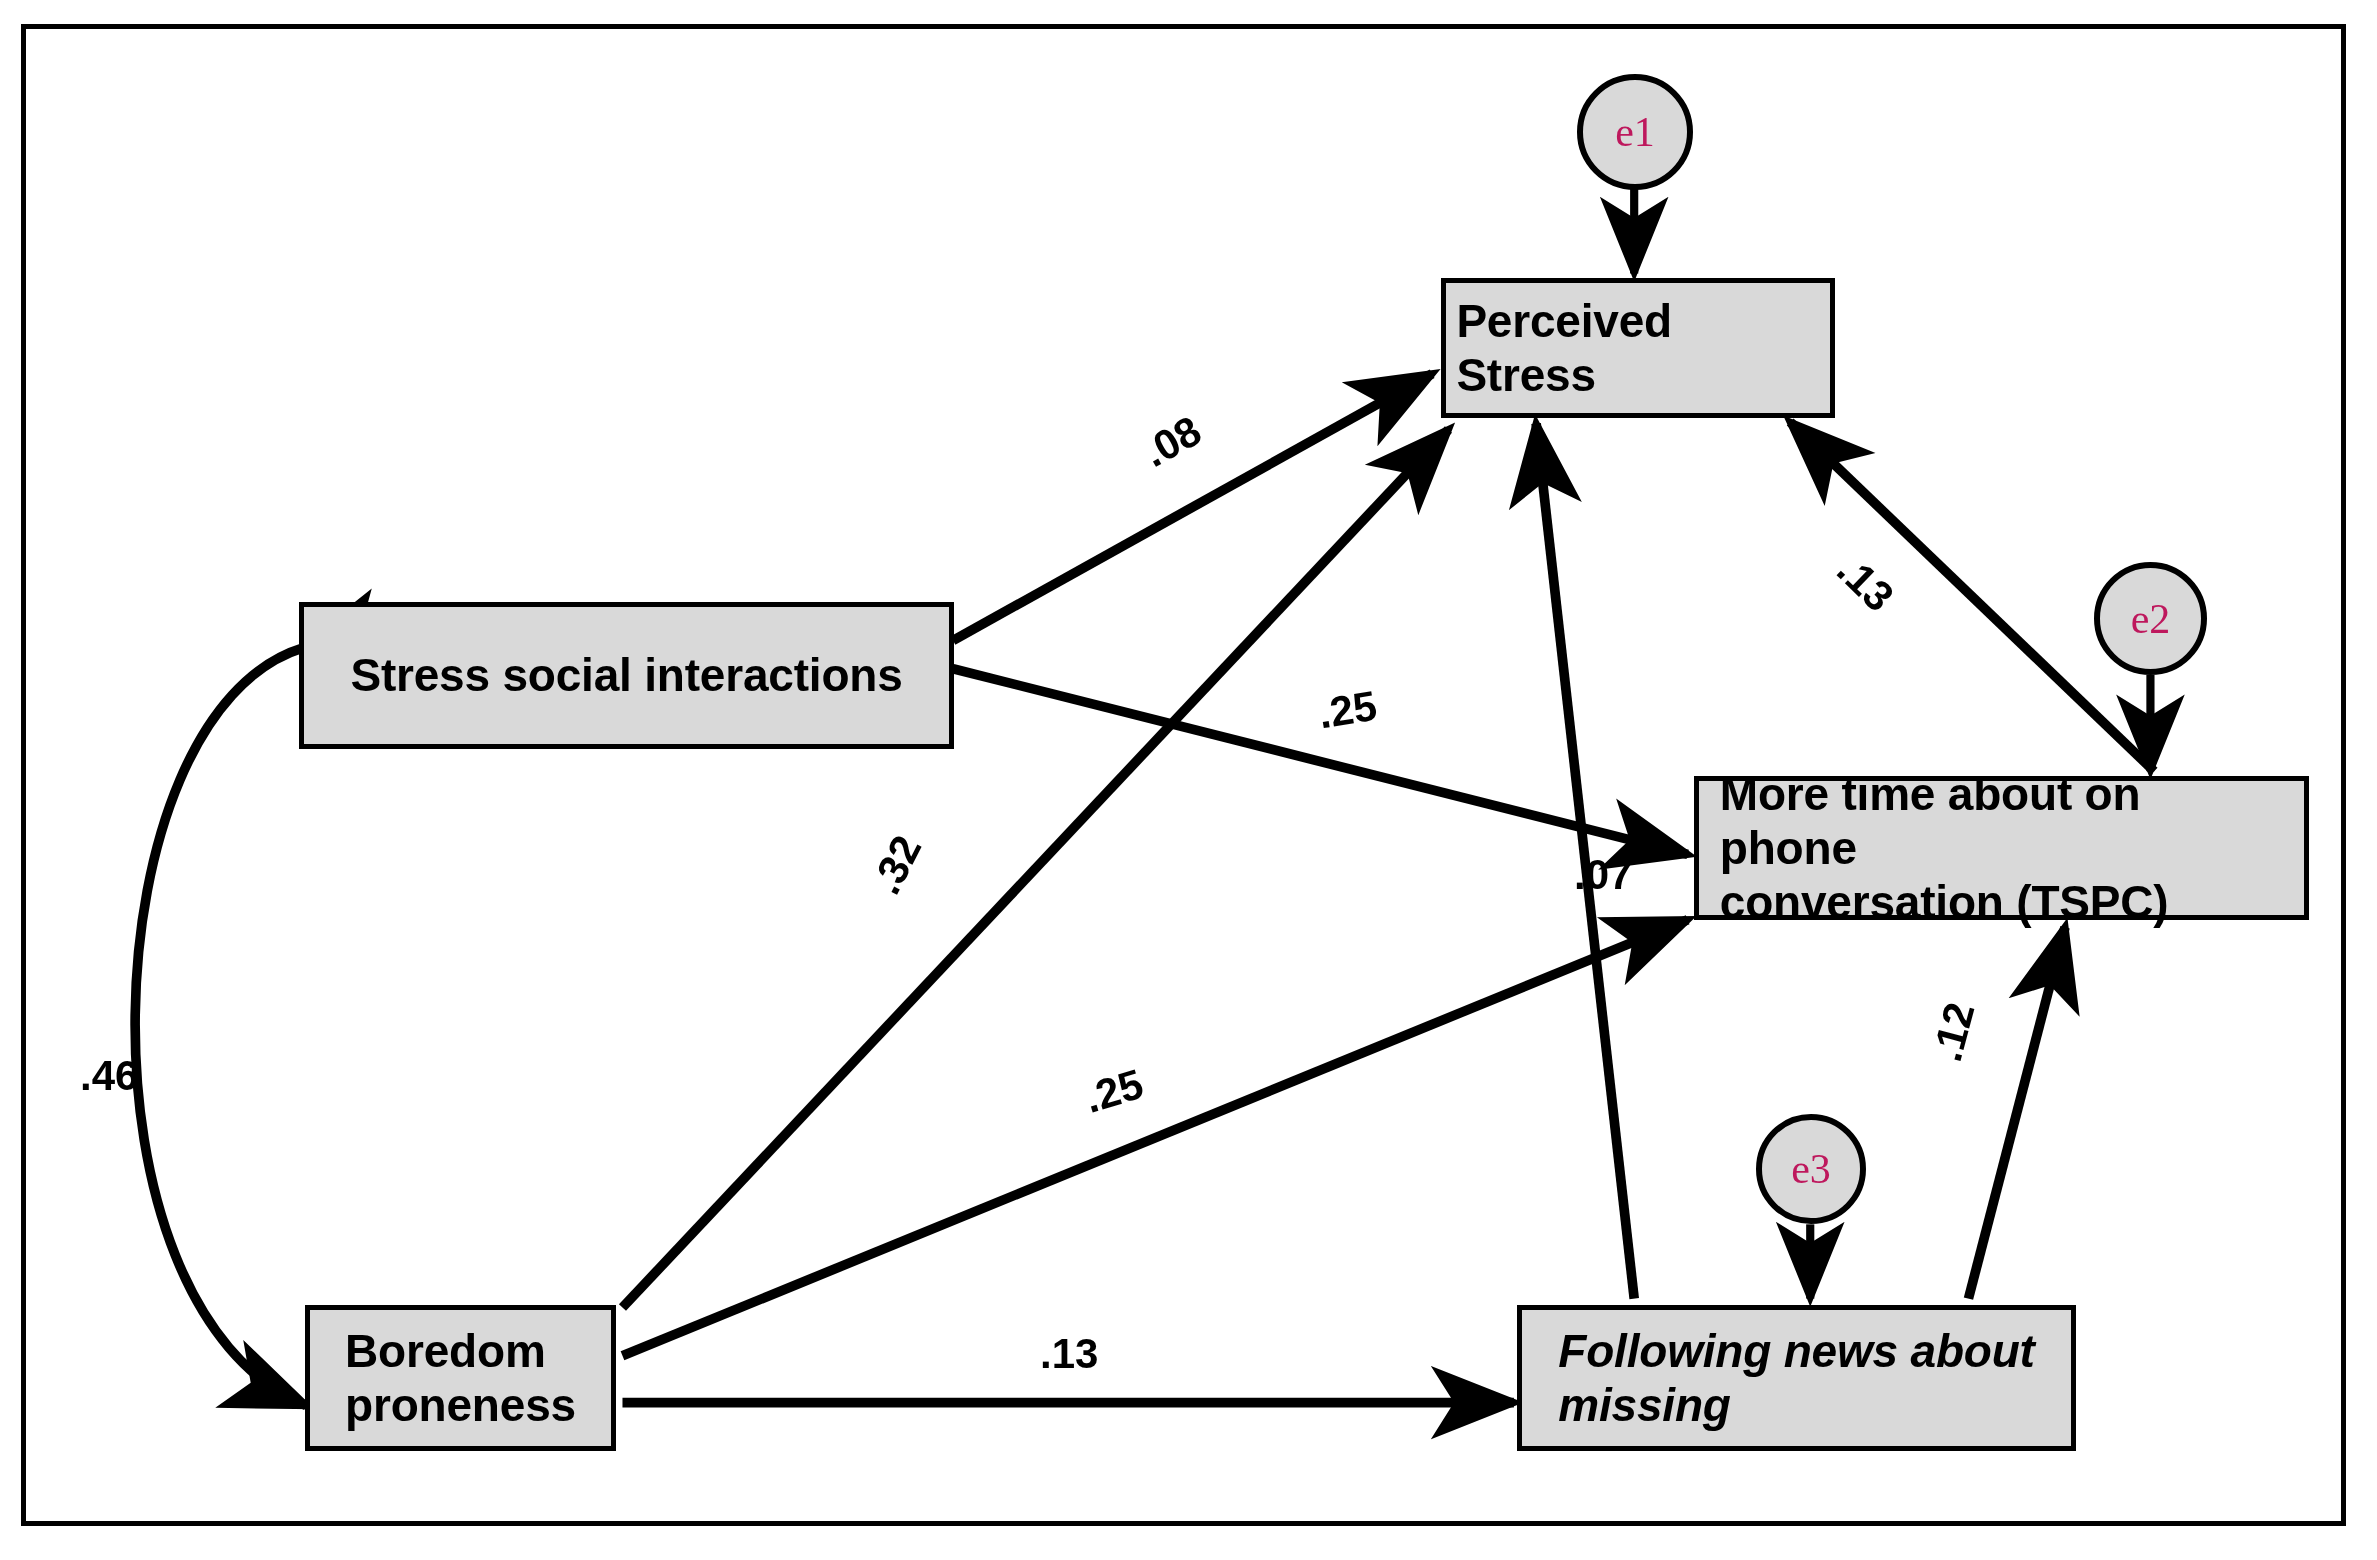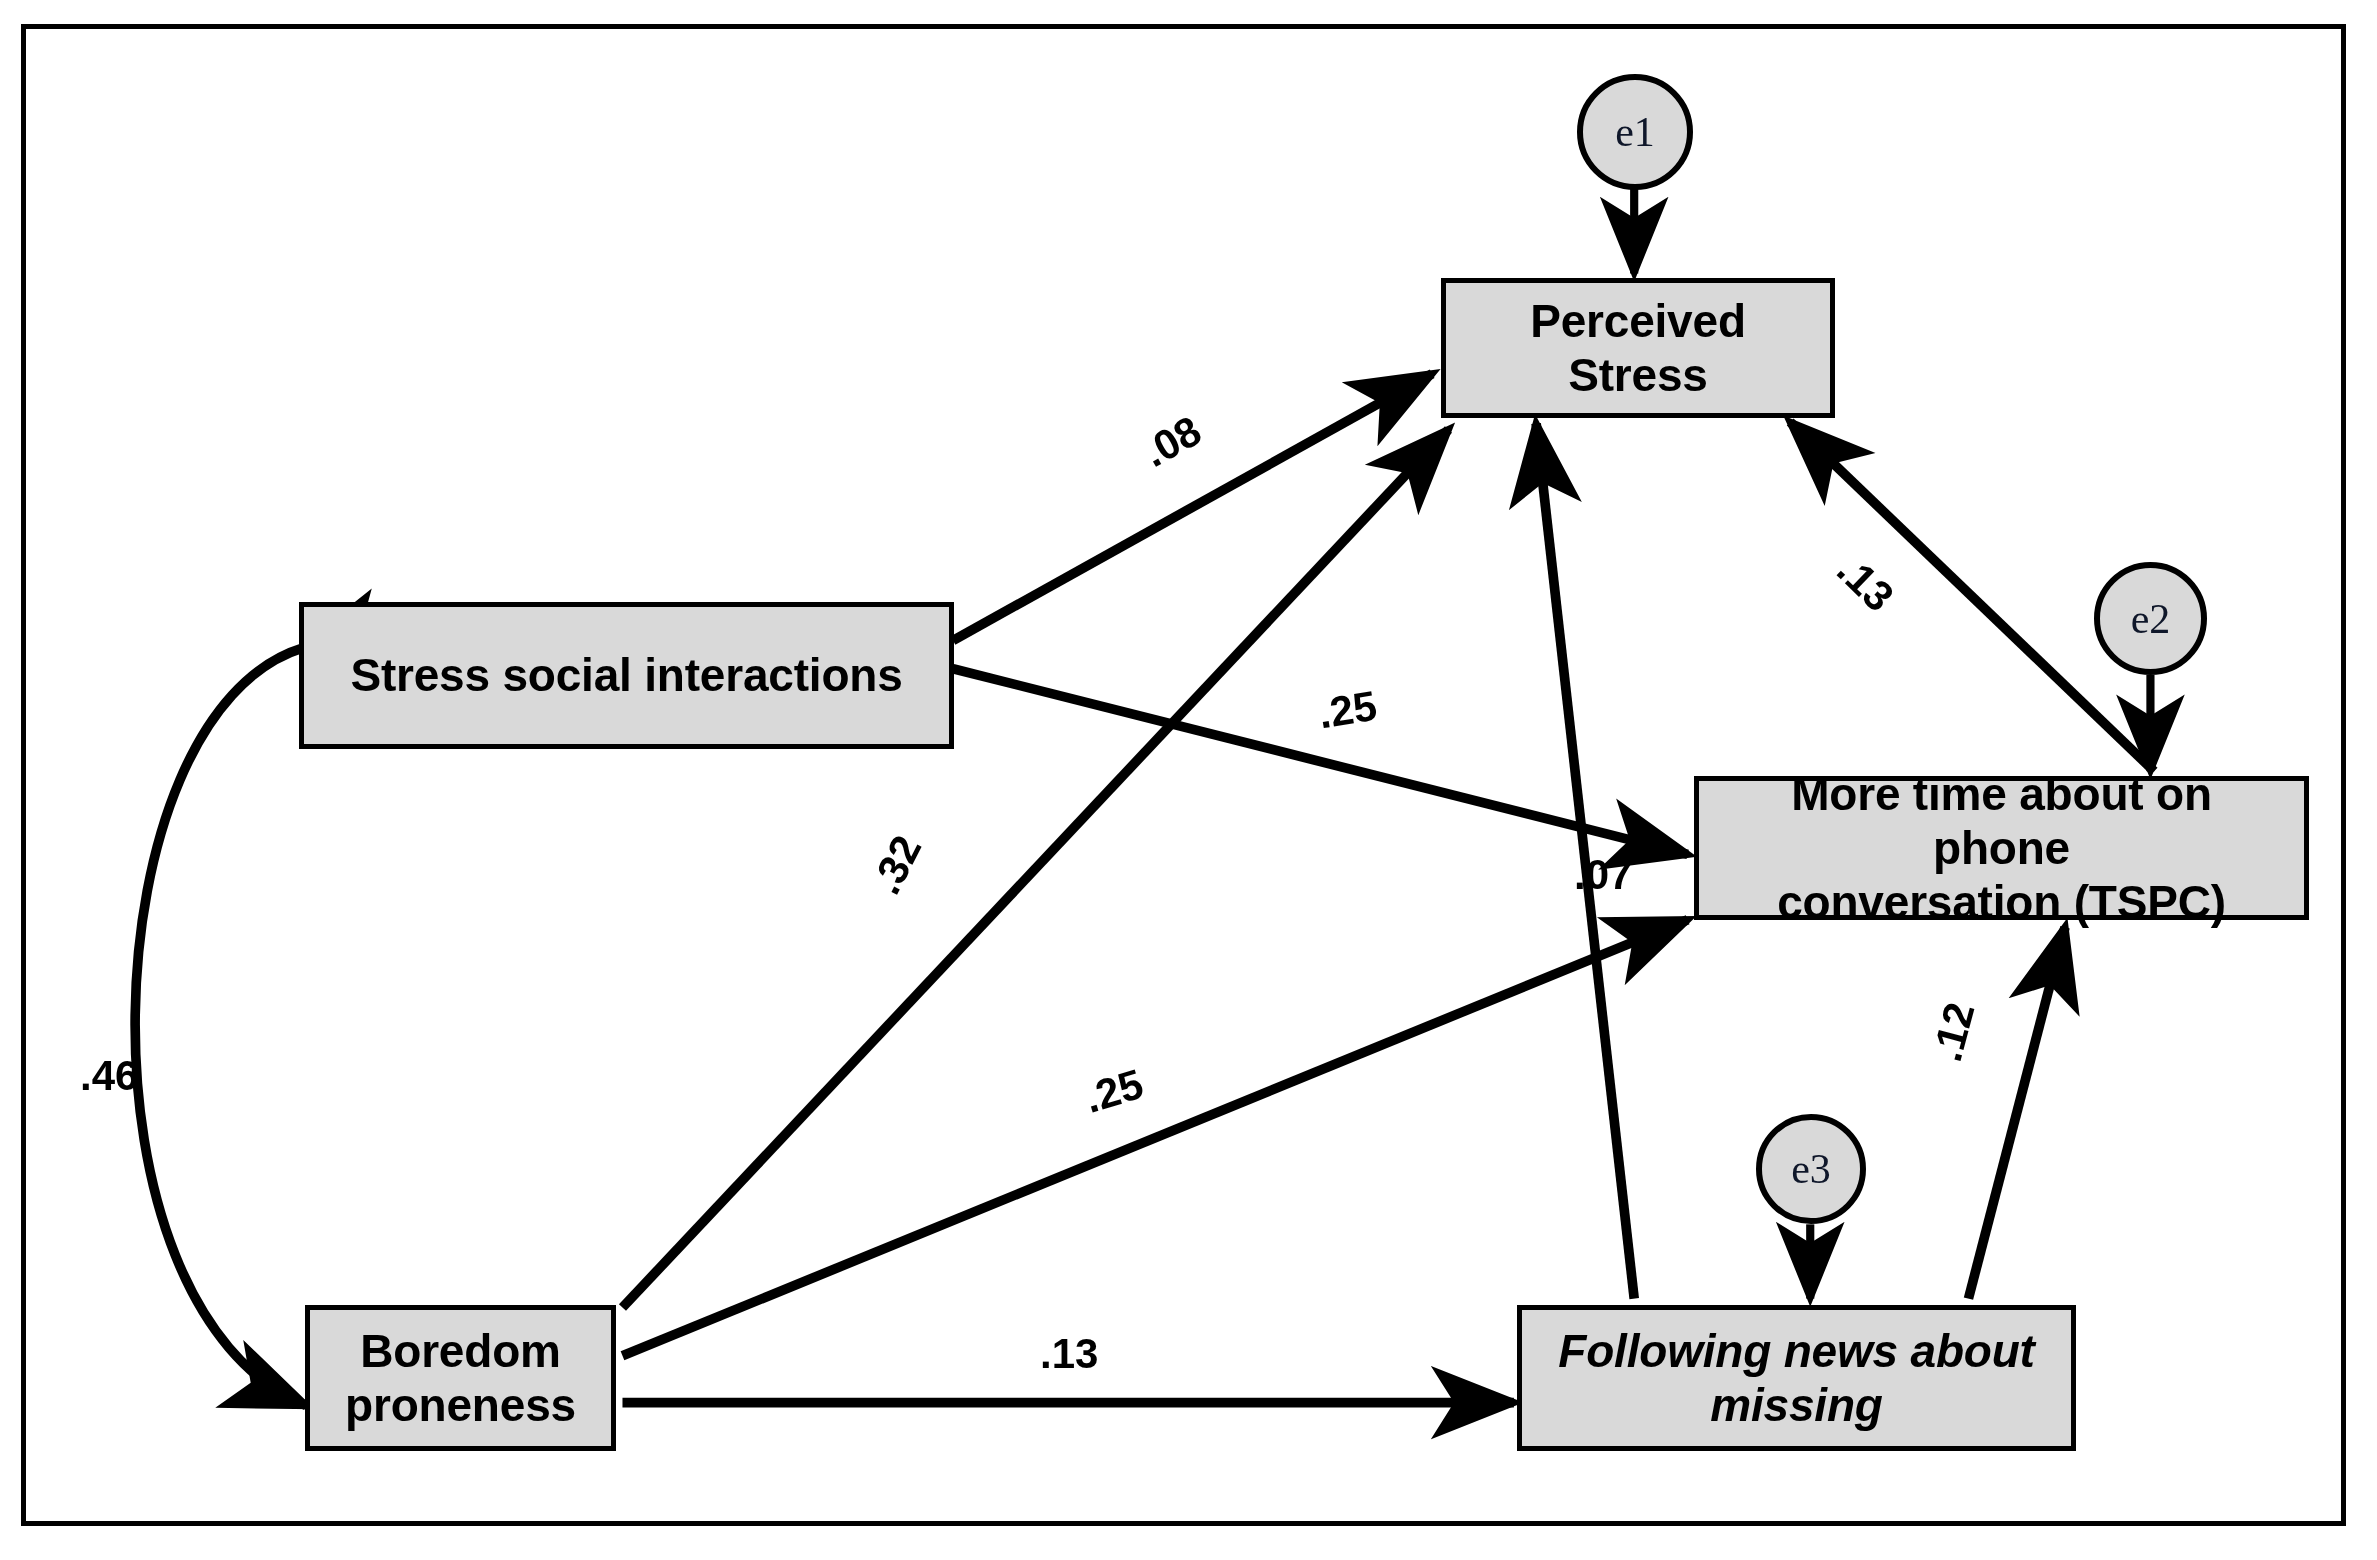--- a/index.html
+++ b/index.html
@@ -19,37 +19,36 @@
     background:#ffffff;
   }
   svg.canvas{position:absolute;left:0;top:0;width:2377px;height:1561px;overflow:visible;}
 
   .node-box{
     position:absolute;
     background:#d9d9d9;
     border:5.2px solid #000000;
     box-sizing:border-box;
     display:flex;align-items:center;justify-content:center;
-    text-align:center;
     font-weight:bold;
     color:#000000;
     line-height:1.18;
     letter-spacing:-0.2px;
   }
   .node-box span{display:block;padding:0 10.4px;}
 
   .err-circle{
     position:absolute;
     background:#d9d9d9;
     border:6px solid #000000;
     border-radius:50%;
     box-sizing:border-box;
     display:flex;align-items:center;justify-content:center;
     font-size:42px;
-    color:#0f172a;
+    color:#be185d;
     font-family:"Liberation Serif", serif;
   }
 
   .coef{
     position:absolute;
     font-size:42px;
     font-weight:bold;
     color:#000000;
     white-space:nowrap;
     font-family:"Liberation Sans", sans-serif;

